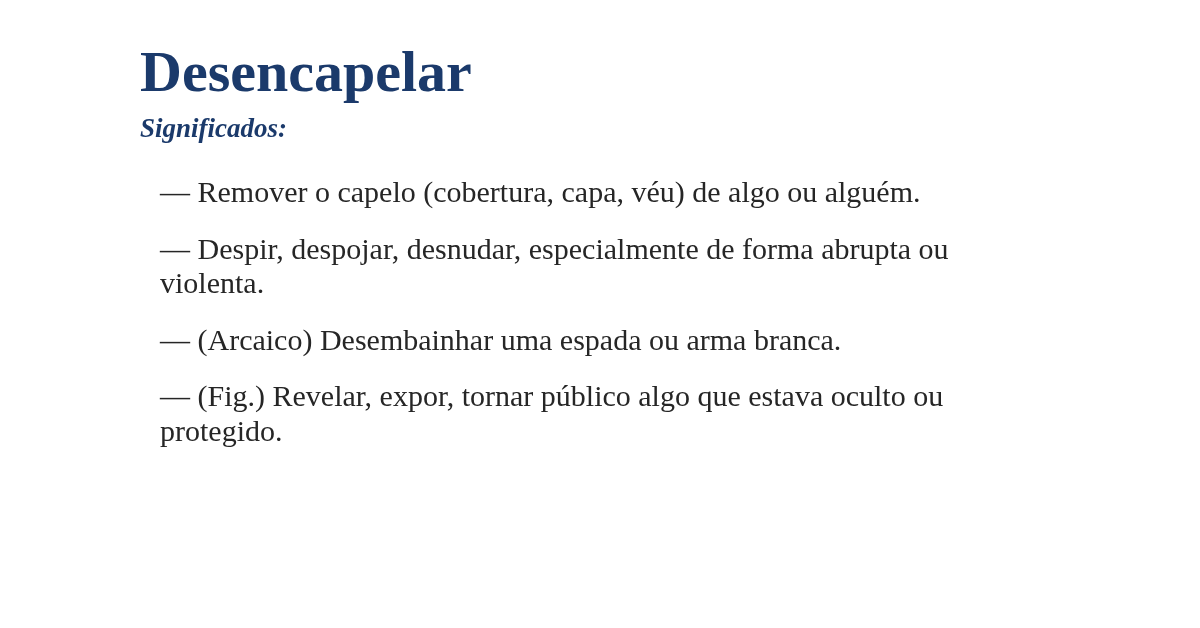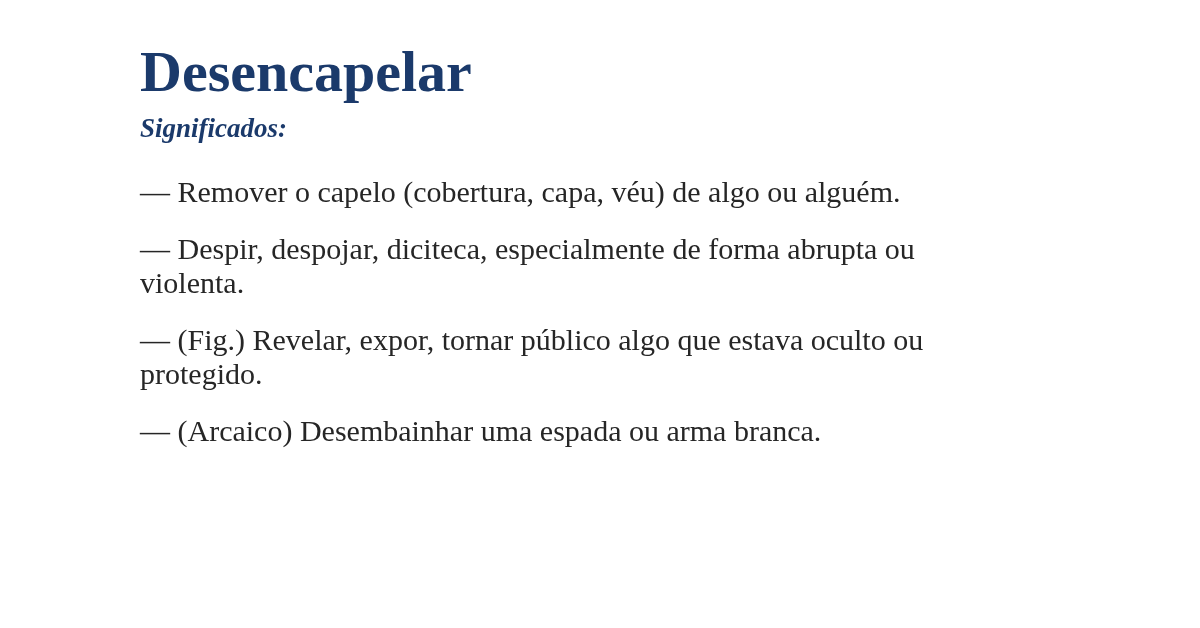--- a/index.html
+++ b/index.html
@@ -33,20 +33,21 @@
     line-height: 1.2;
     font-weight: 700;
     font-style: italic;
     color: var(--accent);
     margin-top: 8px;
   }
   .meanings {
     margin-top: 31px;
     max-width: 880px;
     list-style: none;
+    margin-left: 20px;
   }
   .meaning-item {
     font-size: 30px;
     line-height: 1.15;
     color: var(--text);
     margin-bottom: 22px;
   }
   .footer-attribution {
     margin-top: 46px;
     font-size: 25px;
@@ -58,18 +59,18 @@
 </head>
 <body>
 
 <div class="card">
   <h1 class="word-title">Desencapelar</h1>
 
   <h2 class="subtitle">Significados:</h2>
 
   <ul class="meanings">
     <li class="meaning-item">— Remover o capelo (cobertura, capa, véu) de algo ou alguém.</li>
-    <li class="meaning-item">— Despir, despojar, diciteca, especialmente de forma abrupta ou violenta.</li>
+    <li class="meaning-item">— Despir, despojar, desnudar, especialmente de forma abrupta ou violenta.</li>
+    <li class="meaning-item">— (Arcaico) Desembainhar uma espada ou arma branca.</li>
     <li class="meaning-item">— (Fig.) Revelar, expor, tornar público algo que estava oculto ou protegido.</li>
-    <li class="meaning-item">— (Arcaico) Desembainhar uma espada ou arma branca.</li>
   </ul>
 
 </div>
 
 </body></html>

